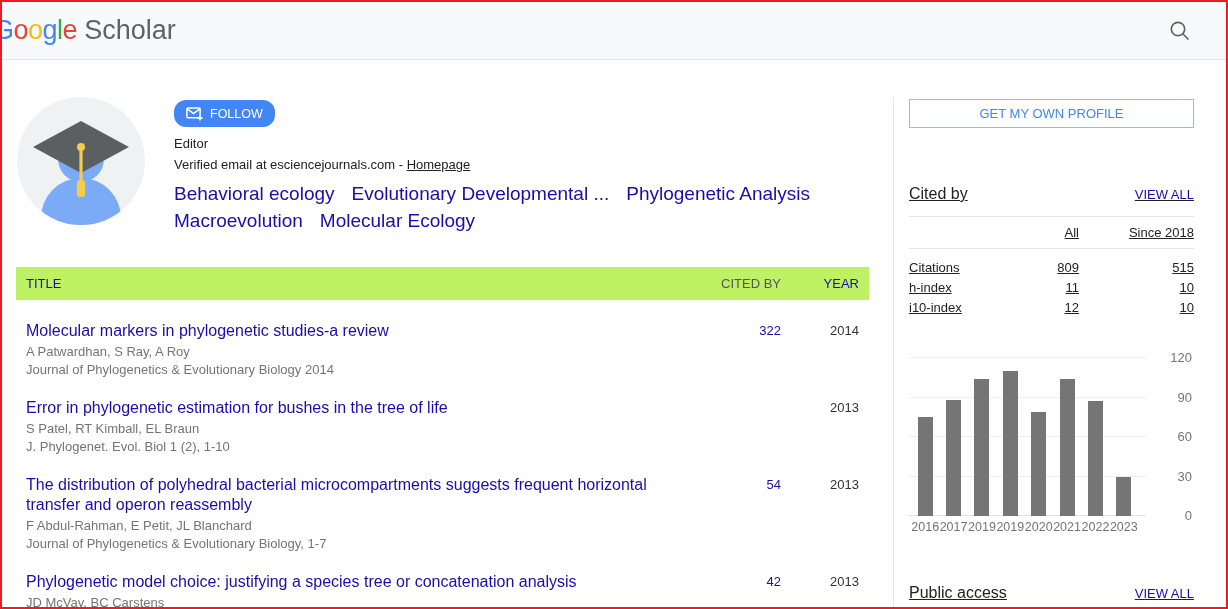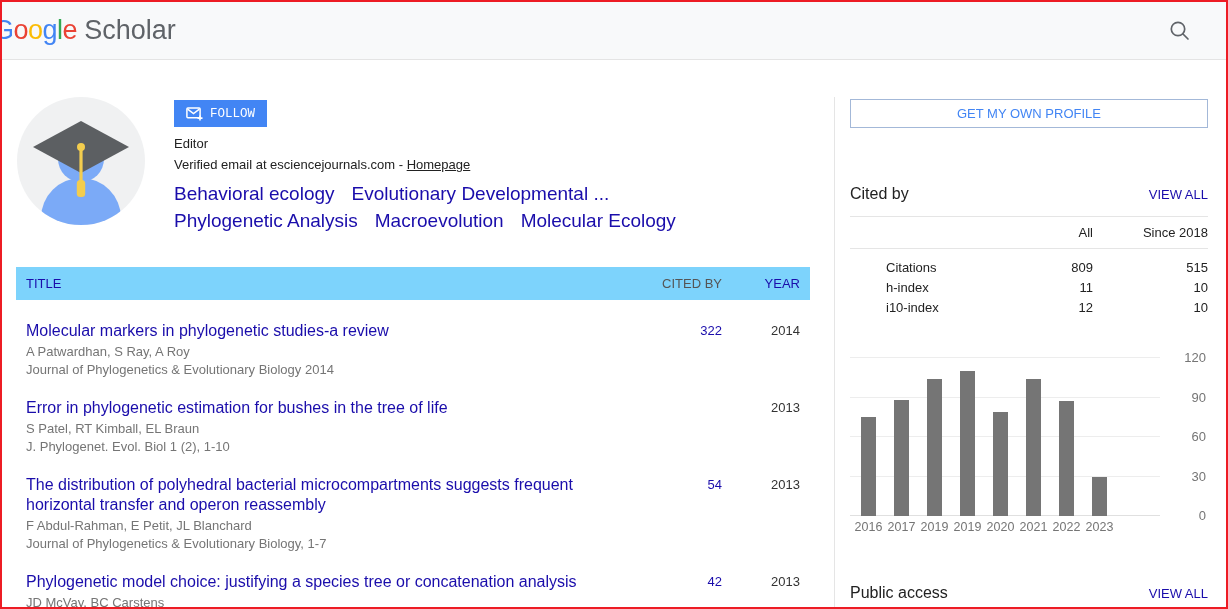--- a/index.html
+++ b/index.html
@@ -20,49 +20,49 @@
   .logo .l0, .logo .l3 { color: #4285f4; }
   .logo .l1, .logo .l5 { color: #ea4335; }
   .logo .l2 { color: #fbbc05; }
   .logo .l4 { color: #34a853; }
   .logo .suffix { color: #5f6368; margin-left: 7px; letter-spacing: 0; }
   .topbar-spacer { flex: 1; }
   .search-btn { width: 24px; height: 24px; cursor: pointer; margin-right: 16px; }
   
   .content { display: flex; height: 547px; }
   .main { flex: 1; padding: 36px 24px 0 14px; min-width: 0; }
-  .sidebar { width: 392px; padding: 39px 18px 0 16px; position: relative; }
+  .sidebar { width: 333px; padding: 39px 32px 0 16px; position: relative; text-decoration: underline; }
   .sidebar::before {
     content: ""; position: absolute; left: 0; top: 37px; bottom: 0;
     width: 1px; background: #e5e5e5;
   }
   
   .profile-row { display: flex; }
   .avatar { width: 130px; height: 130px; flex: none; }
   .profile-info { flex: 1; margin-left: 28px; padding-top: 2px; min-width: 0; }
   .name-row { display: flex; justify-content: space-between; align-items: flex-start; }
   .profile-name { font-size: 24px; font-weight: 400; color: #262626; }
   .follow-btn {
     display: inline-flex; align-items: center; gap: 7px;
-    background: #4285f4; color: #fff; border: none; border-radius: 0;
-    font-family: Liberation Mono, monospace; font-size: 12.5px; height: 27px; padding: 0 12px;
+    background: #4285f4; color: #fff; border: none; border-radius: 12px;
+    font-family: Liberation Sans, sans-serif; font-size: 12.5px; height: 27px; padding: 0 12px;
     margin: 2px 22px 0 0; cursor: pointer; white-space: nowrap;
   }
   .profile-role { margin-top: 9px; font-size: 13px; }
   .profile-verified { margin-top: 6px; font-size: 13px; }
   .homepage-link { color: #222; text-decoration: underline; cursor: pointer; }
   .interests {
     margin-top: 11px; display: flex; flex-wrap: wrap;
     column-gap: 17px; row-gap: 5px; max-width: 640px; font-size: 19px;
   }
   .interest-link { color: #1a0dab; text-decoration: none; cursor: pointer; white-space: nowrap; }
   
   .articles { margin-top: 35px; }
   .articles-head {
-    display: flex; background: #7dd3fc; padding: 9px 10px; font-size: 13px;
+    display: flex; background: #bef264; padding: 9px 10px; font-size: 13px;
     align-items: center;
   }
   .col-title { flex: 1; min-width: 0; }
   .col-cited { width: 85px; text-align: right; flex: none; }
   .col-year  { width: 78px; text-align: right; flex: none; }
   .articles-head .col-title, .articles-head .col-year { color: #1a0dab; cursor: pointer; }
   .articles-head .col-cited { color: #555; }
   .article-row { display: flex; padding: 21px 10px 0 10px; }
   .a-title { font-size: 16px; color: #1a0dab; line-height: 1.25; cursor: pointer; padding-right: 16px; }
   .a-authors, .a-venue { font-size: 13px; color: #757575; margin-top: 3px; }
@@ -77,21 +77,21 @@
   .section-title { font-size: 16px; color: #222; }
   .view-all { font-size: 13px; color: #1a0dab; text-decoration: none; cursor: pointer; }
   .citedby-section { margin-top: 57px; }
   .hline { height: 1px; background: #e5e5e5; }
   .hline.first { margin-top: 13px; }
   .stats-cols { display: flex; padding: 8px 0; font-size: 13px; }
   .stats-cols .sc-label { flex: 1; }
   .sc-all { width: 80px; text-align: right; flex: none; }
   .sc-since { width: 115px; text-align: right; flex: none; }
   .metric-row { display: flex; font-size: 13px; line-height: 20px; }
-  .metrics { padding-top: 9px; margin-left: 36px; }
+  .metrics { padding-top: 9px; }
   .metric-row .m-label { flex: 1; cursor: pointer; }
   
   .chart { margin-top: 40px; display: flex; }
   .chart-plot { flex: 1; position: relative; height: 178px; }
   .gridline { position: absolute; left: 0; right: 0; height: 1px; background: #ededed; }
   .gridline.zero { background: #e0e0e0; }
   .chart-cols {
     position: absolute; left: 2px; right: 8px; top: 0; bottom: 0;
     display: flex; justify-content: flex-start;
   }

